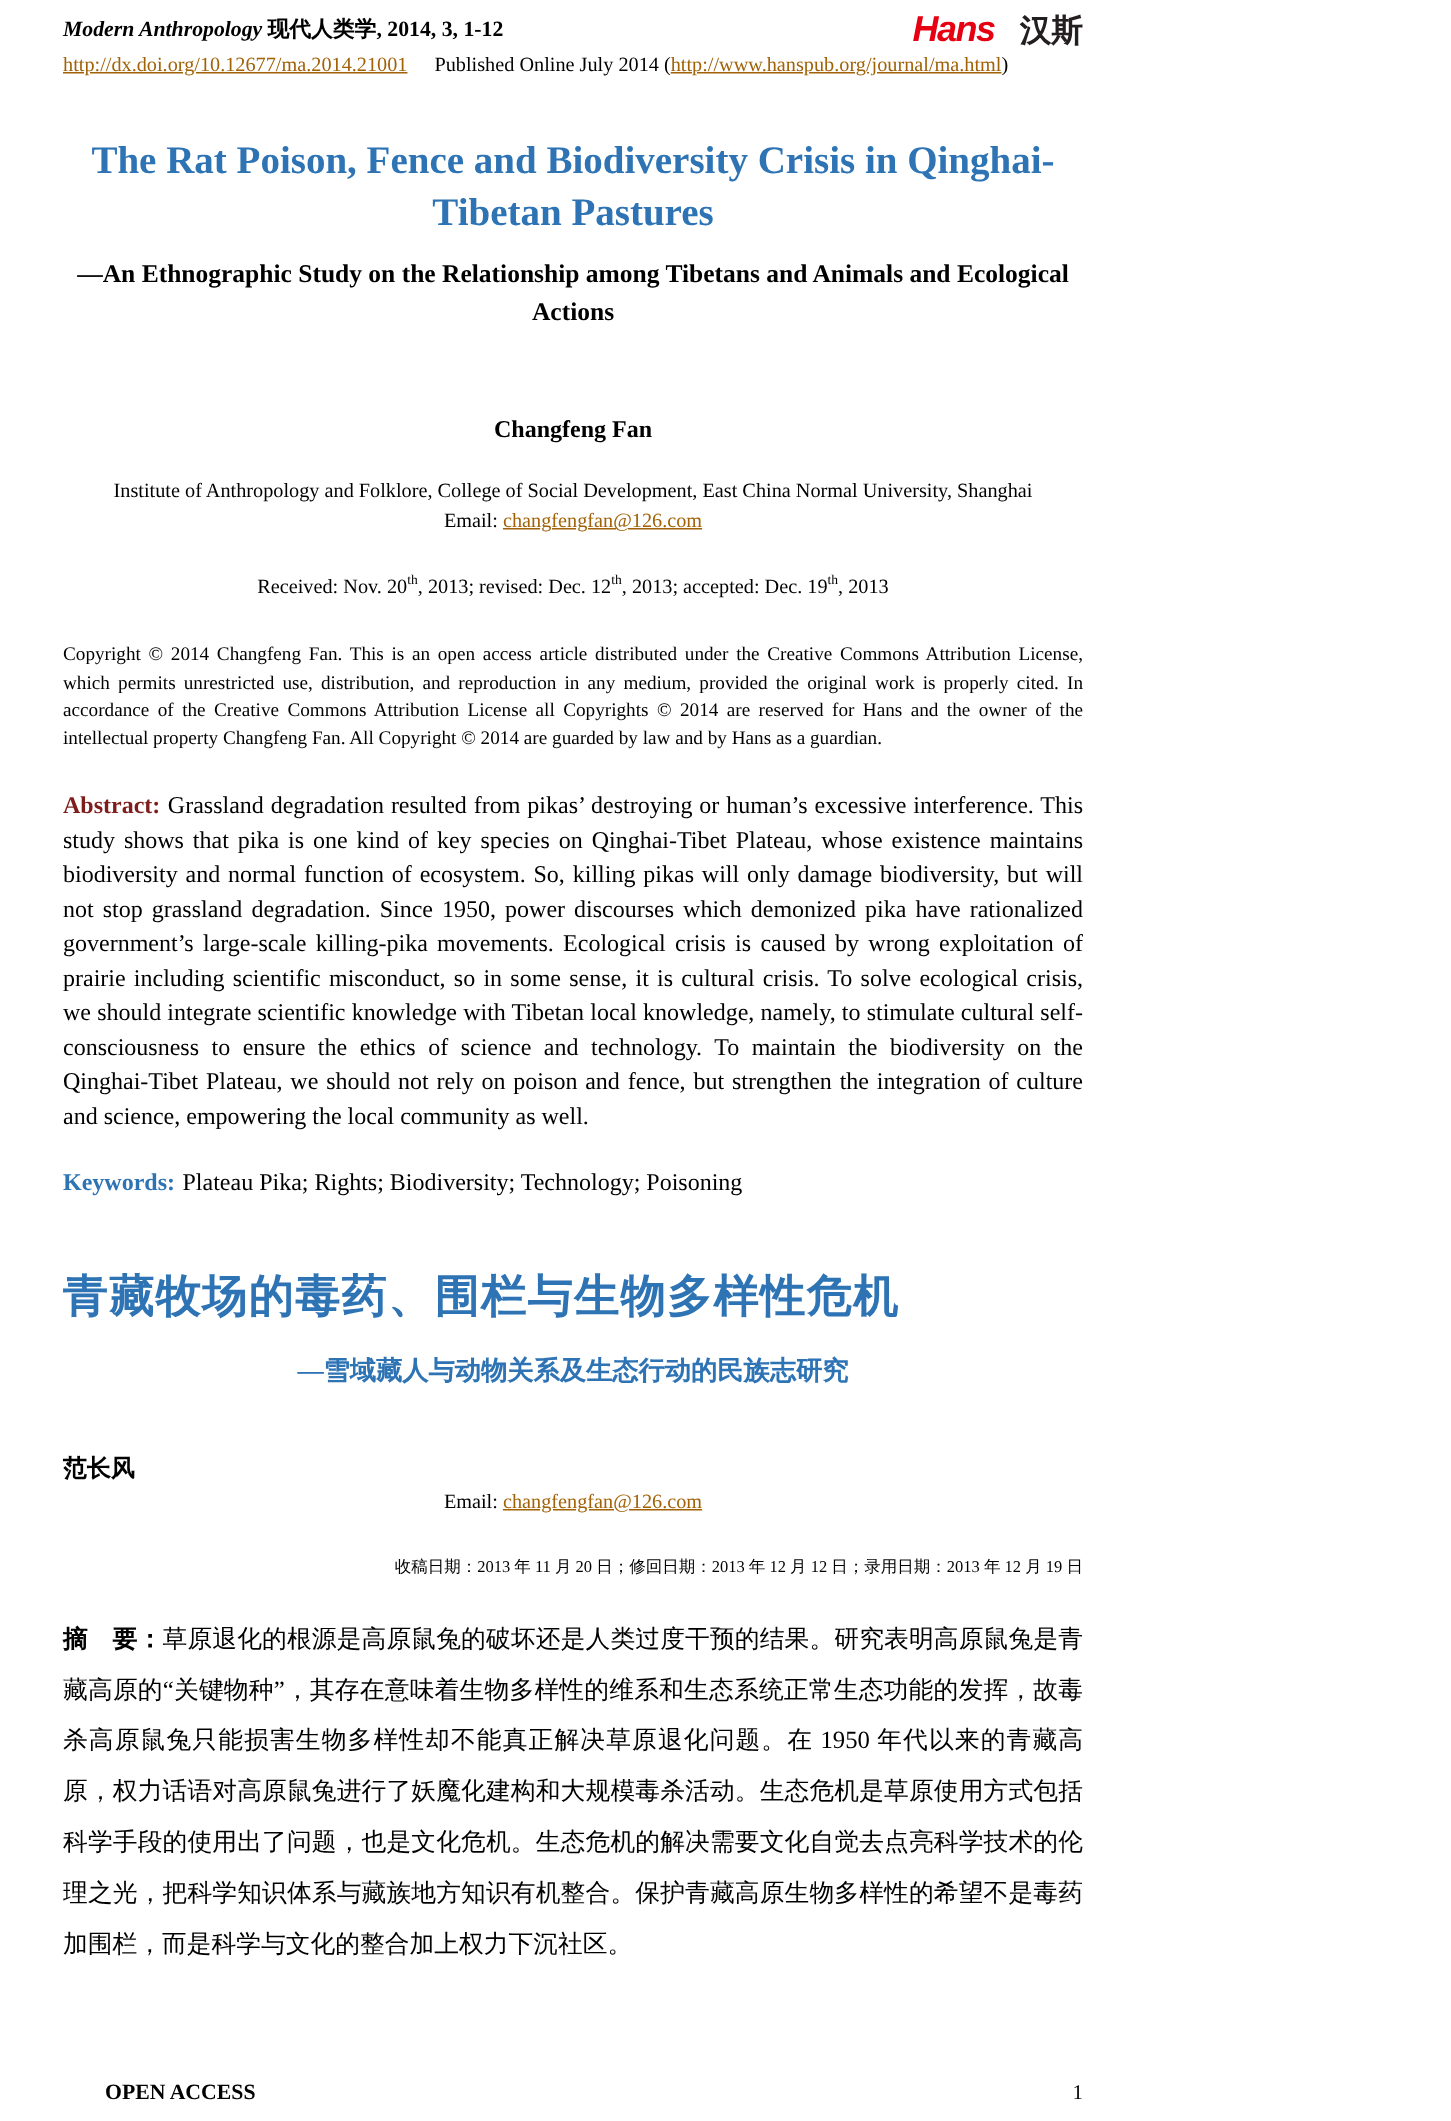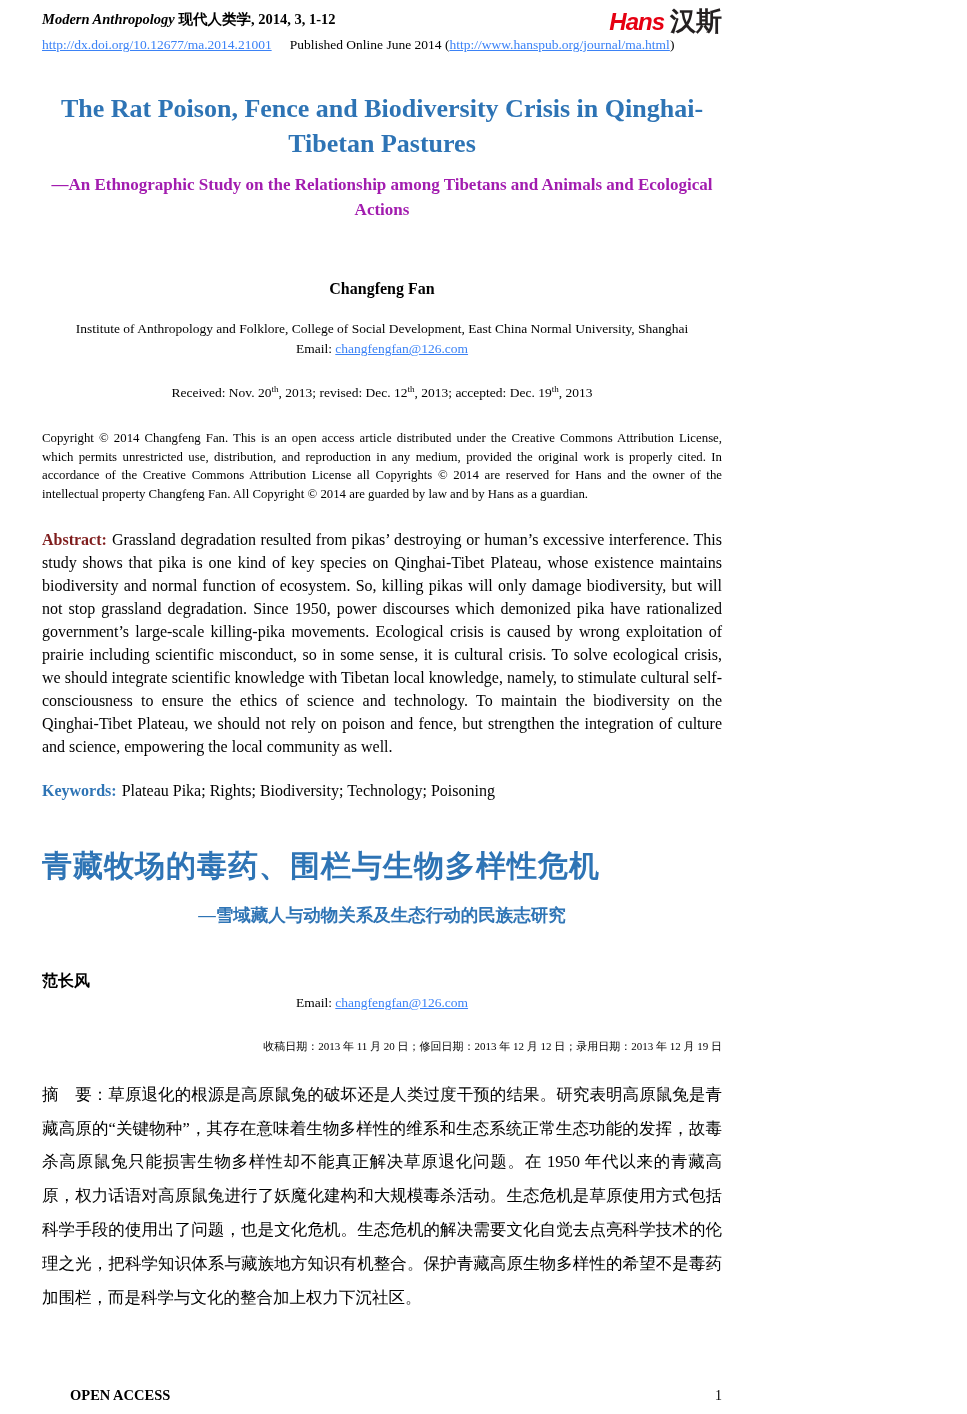--- a/index.html
+++ b/index.html
@@ -11,21 +11,21 @@
   }
   .page {
     position: relative;
     width: 764px;
     min-height: 1414px;
     background: #ffffff;
     padding: 6px 42px 40px 42px;
     overflow: hidden;
   }
   a.link {
-    color: #3b82f6;
+    color: #a16207;
     text-decoration: underline;
     cursor: pointer;
   }
   
   .hdr-row {
     display: flex;
     justify-content: space-between;
     align-items: flex-start;
   }
   .hdr-left { font-size: 14.5px; padding-top: 4px; }
@@ -36,22 +36,22 @@
     color: #E60012;
     font-weight: bold;
     font-style: italic;
     font-size: 24px;
     letter-spacing: -1px;
     font-family: "Liberation Sans", sans-serif;
   }
   .logo-cn {
     color: #231F20;
     font-weight: bold;
-    font-size: 26px;
-    margin-left: 6px;
+    font-size: 21px;
+    margin-left: 17px;
     font-family: "Liberation Sans", sans-serif;
   }
   .hdr-row2 { font-size: 13.5px; margin-top: 3px; }
   .hdr-row2 .gap { display: inline-block; width: 18px; }
   
   .title-en {
     margin: 38px auto 0 auto;
     max-width: 770px;
     text-align: center;
     font-size: 26px;
@@ -59,21 +59,21 @@
     line-height: 1.35;
     color: #2E74B5;
   }
   .subtitle-en {
     margin: 12px auto 0 auto;
     max-width: 780px;
     text-align: center;
     font-size: 17px;
     font-weight: bold;
     line-height: 1.45;
-    color: #a21caf;
+    color: #000000;
   }
   .author-en {
     margin-top: 58px;
     text-align: center;
     font-size: 16px;
     font-weight: bold;
   }
   .affil { margin-top: 22px; text-align: center; font-size: 13.5px; line-height: 1.4; }
   .email-line { margin-top: 2px; text-align: center; font-size: 13.5px; }
   .received { margin-top: 28px; text-align: center; font-size: 13.5px; }
@@ -115,21 +115,21 @@
   }
   .affil-cn { margin-top: 24px; text-align: center; font-size: 14px; }
   .email-line-cn { margin-top: 3px; text-align: center; font-size: 13.5px; }
   .dates-cn { margin-top: 28px; text-align: right; font-size: 11px; }
   .abstract-cn {
     margin-top: 24px;
     font-size: 16.5px;
     line-height: 2.05;
     text-align: justify;
   }
-  .abstract-cn .label { font-weight: normal; }
+  .abstract-cn .label { font-weight: bold; }
   
   .footer {
     position: absolute;
     left: 42px;
     right: 42px;
     bottom: 10px;
     display: flex;
     justify-content: space-between;
     align-items: baseline;
     font-size: 14.5px;
@@ -145,21 +145,21 @@
   <div>
     <div class="hdr-row">
       <div class="hdr-left">
         <span class="jname">Modern Anthropology</span><span class="jcn">  现代人类学, 2014, 3, 1-12</span>
       </div>
       <div class="logo">
         <span class="logo-hans">Hans</span><span class="logo-cn">汉斯</span>
       </div>
     </div>
     <div class="hdr-row2">
-      <a class="link">http://dx.doi.org/10.12677/ma.2014.21001</a><span class="gap"></span><span>Published Online June 2014 (</span><a class="link">http://www.hanspub.org/journal/ma.html</a><span>)</span>
+      <a class="link">http://dx.doi.org/10.12677/ma.2014.21001</a><span class="gap"></span><span>Published Online July 2014 (</span><a class="link">http://www.hanspub.org/journal/ma.html</a><span>)</span>
     </div>
   </div>
 
   <h1 class="title-en">The Rat Poison, Fence and Biodiversity Crisis in Qinghai-Tibetan Pastures</h1>
   <h2 class="subtitle-en">—An Ethnographic Study on the Relationship among Tibetans and Animals and Ecological Actions</h2>
 
   <p class="author-en">Changfeng Fan</p>
 
   <p class="affil">Institute of Anthropology and Folklore, College of Social Development, East China Normal University, Shanghai</p>
   <p class="email-line">

